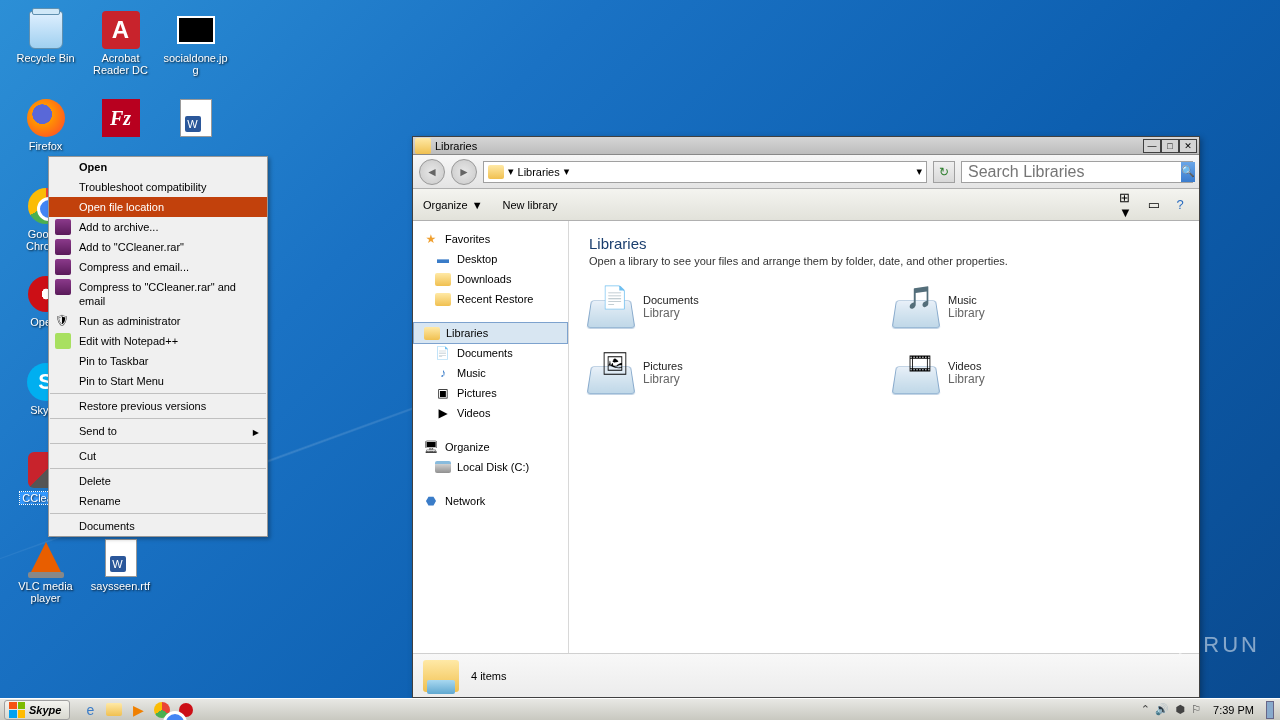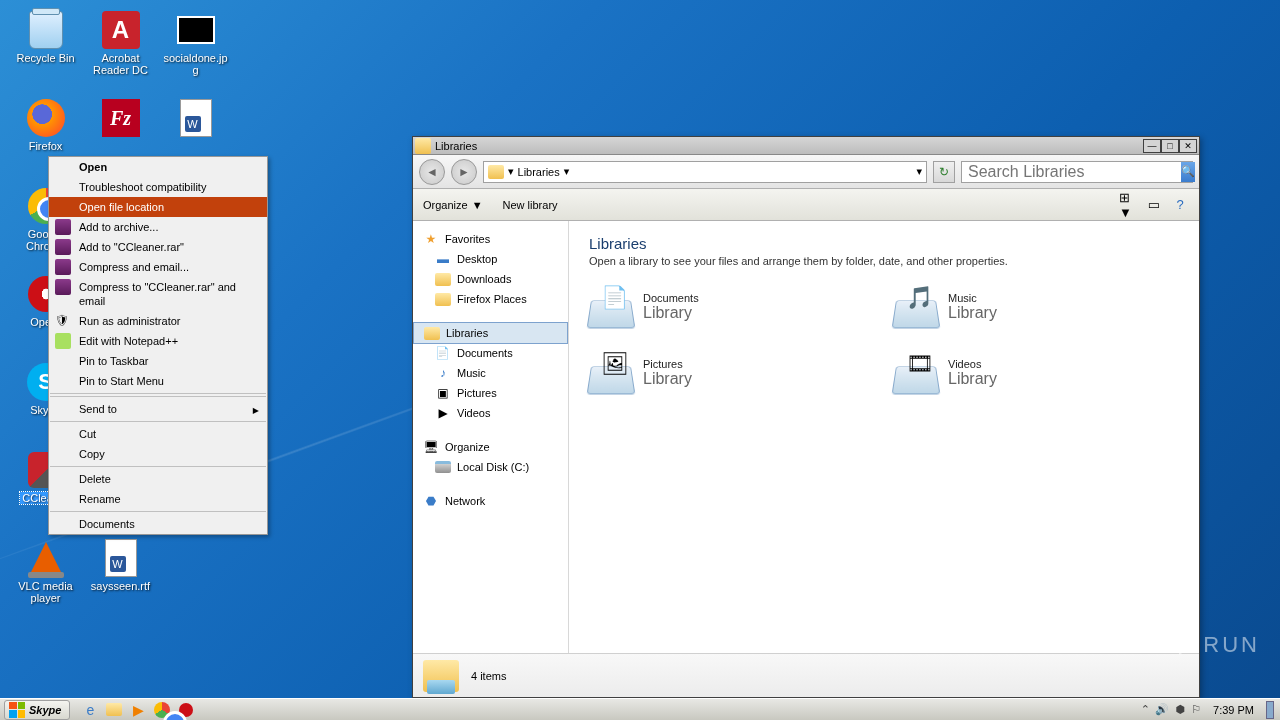--- a/index.html
+++ b/index.html
@@ -66,21 +66,21 @@
 .drive-ico { width:16px; height:12px; background:linear-gradient(#d0d0d0,#909090); border-radius:2px; border-top:3px solid #88bbdd; }
 .content { flex:1; padding:14px 20px; }
 .content h2 { font-size:15px; font-weight:normal; color:#1a3e6e; margin-bottom:3px; }
 .content .sub { font-size:11px; color:#333; margin-bottom:18px; }
 .libgrid { display:grid; grid-template-columns:1fr 1fr; gap:22px 20px; }
 .libitem { display:flex; align-items:center; gap:10px; cursor:pointer; }
 .libico { width:44px; height:44px; position:relative; }
 .libico .base { position:absolute; bottom:0; width:44px; height:32px; background:linear-gradient(#e8f0f8,#c0d8e8); border:1px solid #88aacc; border-radius:3px; transform:perspective(80px) rotateX(30deg); }
 .libico .deco { position:absolute; top:0; right:4px; font-size:22px; }
 .libtext .name { font-size:11px; color:#222; }
-.libtext .type { font-size:16px; color:#666; }
+.libtext .type { font-size:12px; color:#666; }
 .statusbar { height:44px; border-top:1px solid #d0d0d0; background:linear-gradient(#f8f8f8,#ececec); display:flex; align-items:center; padding:0 10px; gap:12px; font-size:11px; }
 .statusbar .bigico { width:36px; height:32px; background:linear-gradient(#ffe9a6,#f0c050); border-radius:3px; position:relative; }
 .statusbar .bigico::after { content:""; position:absolute; bottom:-2px; left:4px; width:28px; height:14px; background:linear-gradient(#a8d8f0,#60a8d0); border-radius:2px; }
 
 .taskbar { position:absolute; bottom:0; left:0; right:0; height:22px; background:linear-gradient(#e8e8e4,#c8c8c0); border-top:1px solid #fff; display:flex; align-items:center; font-size:11px; }
 .startbtn { height:20px; padding:0 8px 0 4px; display:flex; align-items:center; gap:4px; background:linear-gradient(#f4f4f0,#d8d8d0); border:1px solid #a0a0a0; border-radius:3px; margin:0 4px; cursor:pointer; }
 .winlogo { width:16px; height:16px; display:grid; grid-template-columns:1fr 1fr; grid-template-rows:1fr 1fr; gap:1px; }
 .winlogo span:nth-child(1){background:#f65314;} .winlogo span:nth-child(2){background:#7cbb00;} .winlogo span:nth-child(3){background:#00a1f1;} .winlogo span:nth-child(4){background:#ffbb00;}
 .tbitems { display:flex; gap:4px; margin-left:6px; }
 .tbico { width:20px; height:18px; display:flex; align-items:center; justify-content:center; cursor:pointer; font-size:14px; }
@@ -197,25 +197,25 @@
       <div class="ctx-item hover">Open file location</div>
       <div class="ctx-item">Add to archive...<span class="ctx-ico" style="background: linear-gradient(rgb(139, 58, 139), rgb(90, 26, 90)); border-radius: 2px;"></span></div>
       <div class="ctx-item">Add to "CCleaner.rar"<span class="ctx-ico" style="background: linear-gradient(rgb(139, 58, 139), rgb(90, 26, 90)); border-radius: 2px;"></span></div>
       <div class="ctx-item">Compress and email...<span class="ctx-ico" style="background: linear-gradient(rgb(139, 58, 139), rgb(90, 26, 90)); border-radius: 2px;"></span></div>
       <div class="ctx-item">Compress to "CCleaner.rar" and email<span class="ctx-ico" style="background: linear-gradient(rgb(139, 58, 139), rgb(90, 26, 90)); border-radius: 2px;"></span></div>
       <div class="ctx-item">Run as administrator<span class="ctx-ico">🛡</span></div>
       <div class="ctx-item">Edit with Notepad++<span class="ctx-ico" style="background: rgb(168, 224, 96); border-radius: 2px;"></span></div>
       <div class="ctx-item">Pin to Taskbar</div>
       <div class="ctx-item">Pin to Start Menu</div>
       <div class="ctx-sep"></div>
+      <div class="ctx-item">Restore previous versions</div>
       <div class="ctx-sep"></div>
       <div class="ctx-item">Send to<span class="ctx-arrow">▶</span></div>
       <div class="ctx-sep"></div>
       <div class="ctx-item">Cut</div>
-      <div class="ctx-item">Copy</div>
       <div class="ctx-sep"></div>
       <div class="ctx-item">Delete</div>
       <div class="ctx-item">Rename</div>
       <div class="ctx-sep"></div>
       <div class="ctx-item">Documents</div>
     </div>
 
   <div class="explorer">
     <div class="titlebar">
       <div class="ico"></div>
@@ -270,21 +270,21 @@
           <div class="navrow">
               <span class="navico">
                 <span class="folder-ico"></span>
               </span>
               <span>Downloads</span>
             </div>
           <div class="navrow">
               <span class="navico">
                 <span class="folder-ico"></span>
               </span>
-              <span>Firefox Places</span>
+              <span>Recent Restore</span>
             </div>
         </div>
         <div class="navgrp">
           <div class="navrow head sel">
               <span class="navico">
                 <span class="folder-ico"></span>
               </span>
               <span>Libraries</span>
             </div>
           <div class="navrow">

